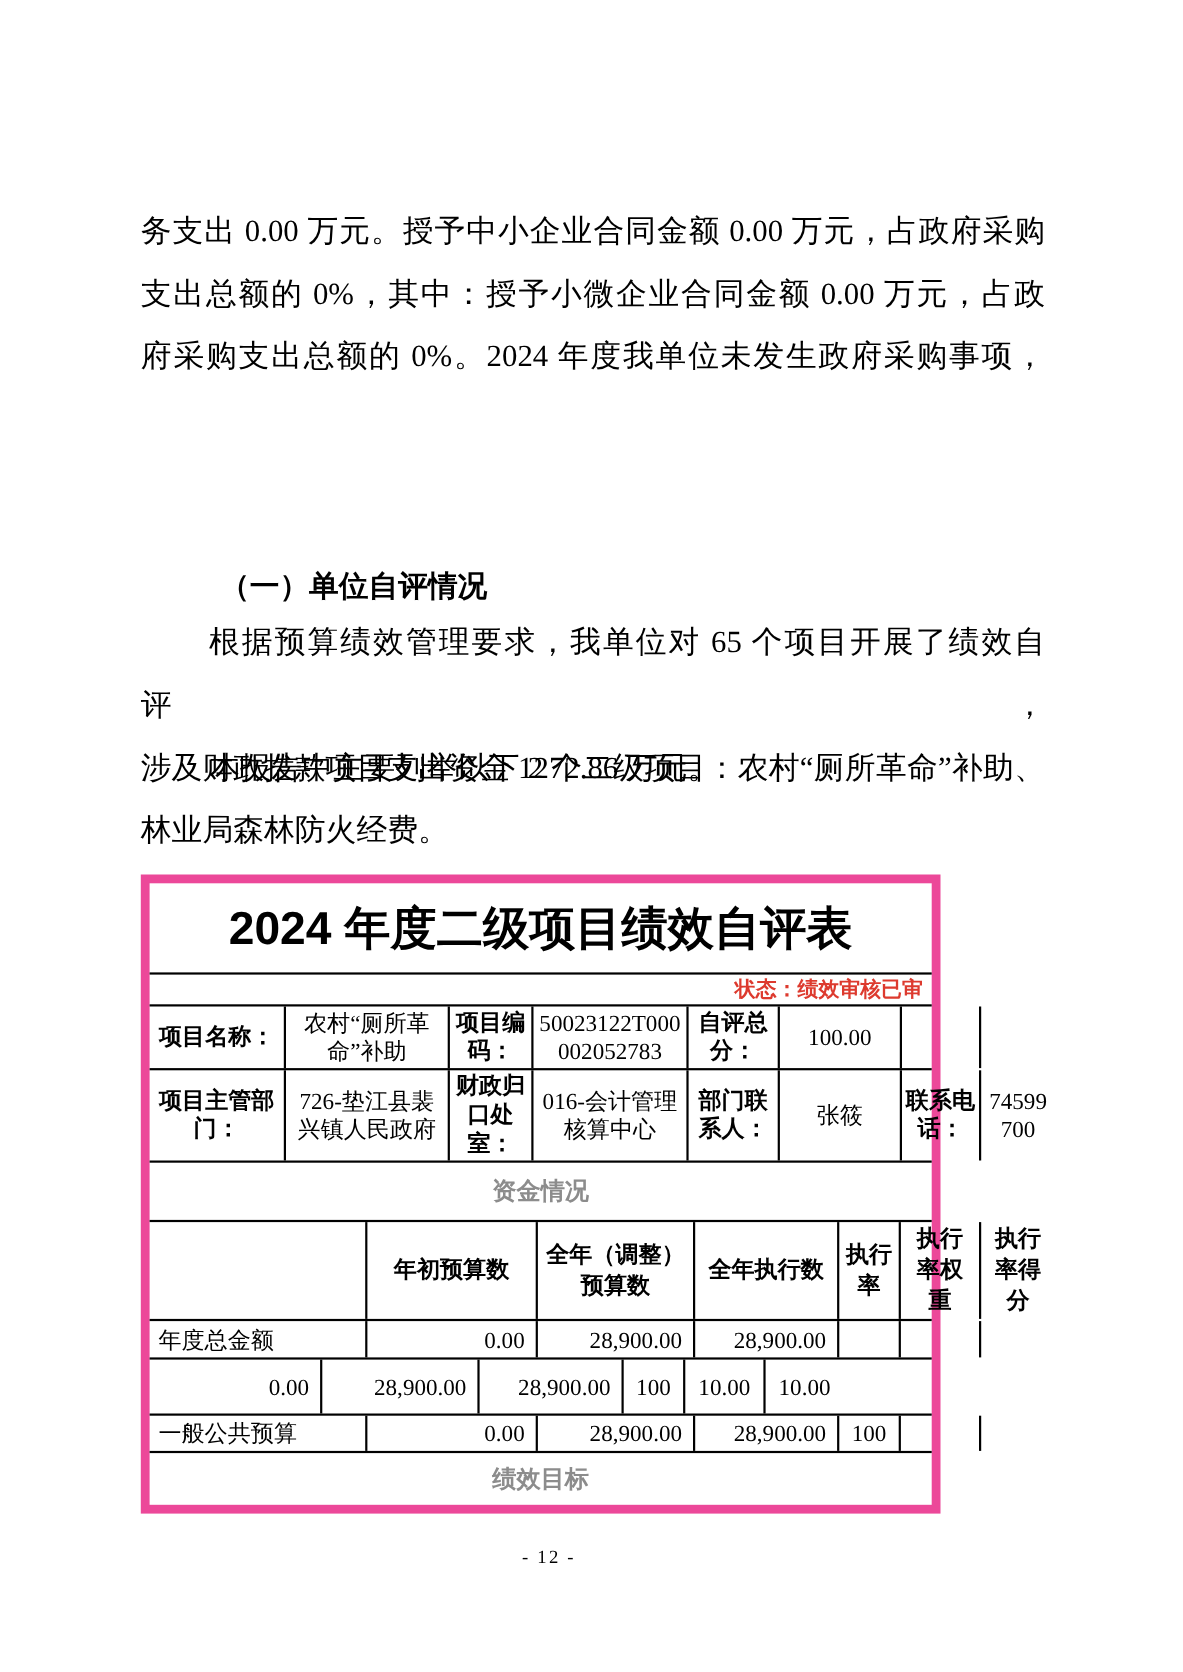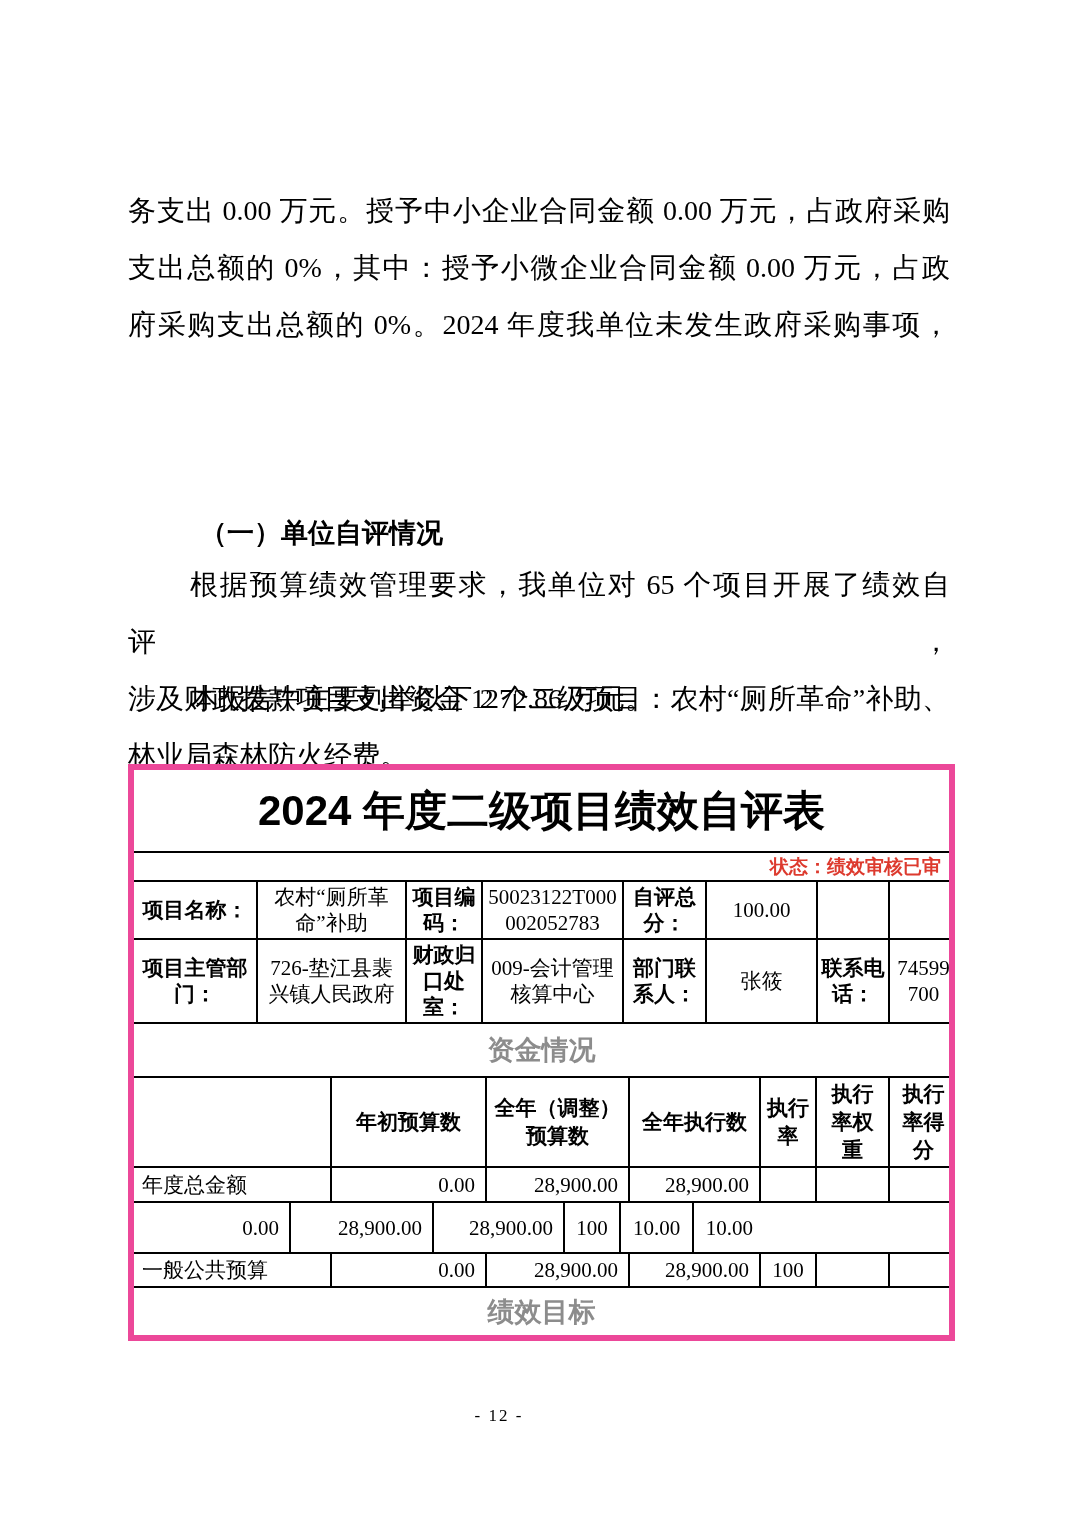--- a/index.html
+++ b/index.html
@@ -29,22 +29,22 @@
     font-family:"Liberation Serif","DejaVu Serif",serif;
     font-weight:700; font-size:27px; line-height:32px;
   }
 
   .p-cont  { top:182px; }
   .p-self  { top:556px; }
   .p-proj  { top:670px; }
 
   
   .etable {
-    position:absolute; left:128px; top:764px; width:827px;
-    border:6px solid #ec4899; background:#fff;
+    position:absolute; left:128px; top:795px; width:727px;
+    border:8px solid #ec4899; background:#fff;
   }
   .trow { display:flex; width:100%; align-items:stretch; }
   .trow + .trow { border-top:2px solid #000; }
   .tcell {
     display:flex; align-items:center; justify-content:center;
     text-align:center; flex:1 1 auto;
     font-size:21px; line-height:26px; padding:2px 3px;
     overflow:hidden;
   }
   .tcell + .tcell { border-left:2px solid #000; }
@@ -54,21 +54,21 @@
     font-family:"Liberation Sans","DejaVu Sans",sans-serif;
     font-weight:700; font-size:42px; line-height:48px;
   }
   .status-row .tcell {
     min-height:27px; justify-content:flex-end; padding-right:8px;
     font-family:"Liberation Sans","DejaVu Sans",sans-serif;
     font-weight:700; font-size:19px; line-height:22px;
   }
   .section-row .tcell {
     font-family:"Liberation Sans","DejaVu Sans",sans-serif;
-    font-weight:700; font-size:27px;
+    font-weight:700; font-size:22px;
   }
   .sec-funds .tcell { min-height:52px; }
   .sec-goals .tcell { min-height:47px; }
 
   .info-row .lab {
     font-family:"Liberation Sans","DejaVu Sans",sans-serif;
     font-weight:700;
   }
   .r1 .tcell { min-height:56px; }
   .r2 .tcell { min-height:82px; }
@@ -144,21 +144,21 @@
       <div class="tcell lab w5">自评总分：</div>
       <div class="tcell w6">100.00</div>
       <div class="tcell w7"></div>
       <div class="tcell w8"></div>
     </div>
 
     <div class="trow info-row r2">
       <div class="tcell lab w1">项目主管部门：</div>
       <div class="tcell w2">726-垫江县裴兴镇人民政府</div>
       <div class="tcell lab w3">财政归口处室：</div>
-      <div class="tcell w4">009-会计管理核算中心</div>
+      <div class="tcell w4">016-会计管理核算中心</div>
       <div class="tcell lab w5">部门联系人：</div>
       <div class="tcell w6">张筱</div>
       <div class="tcell lab w7">联系电话：</div>
       <div class="tcell w8 break">74599700</div>
     </div>
 
     <div class="trow section-row sec-funds">
       <div class="tcell" style="color: rgb(140, 140, 140);">资金情况</div>
     </div>
 

